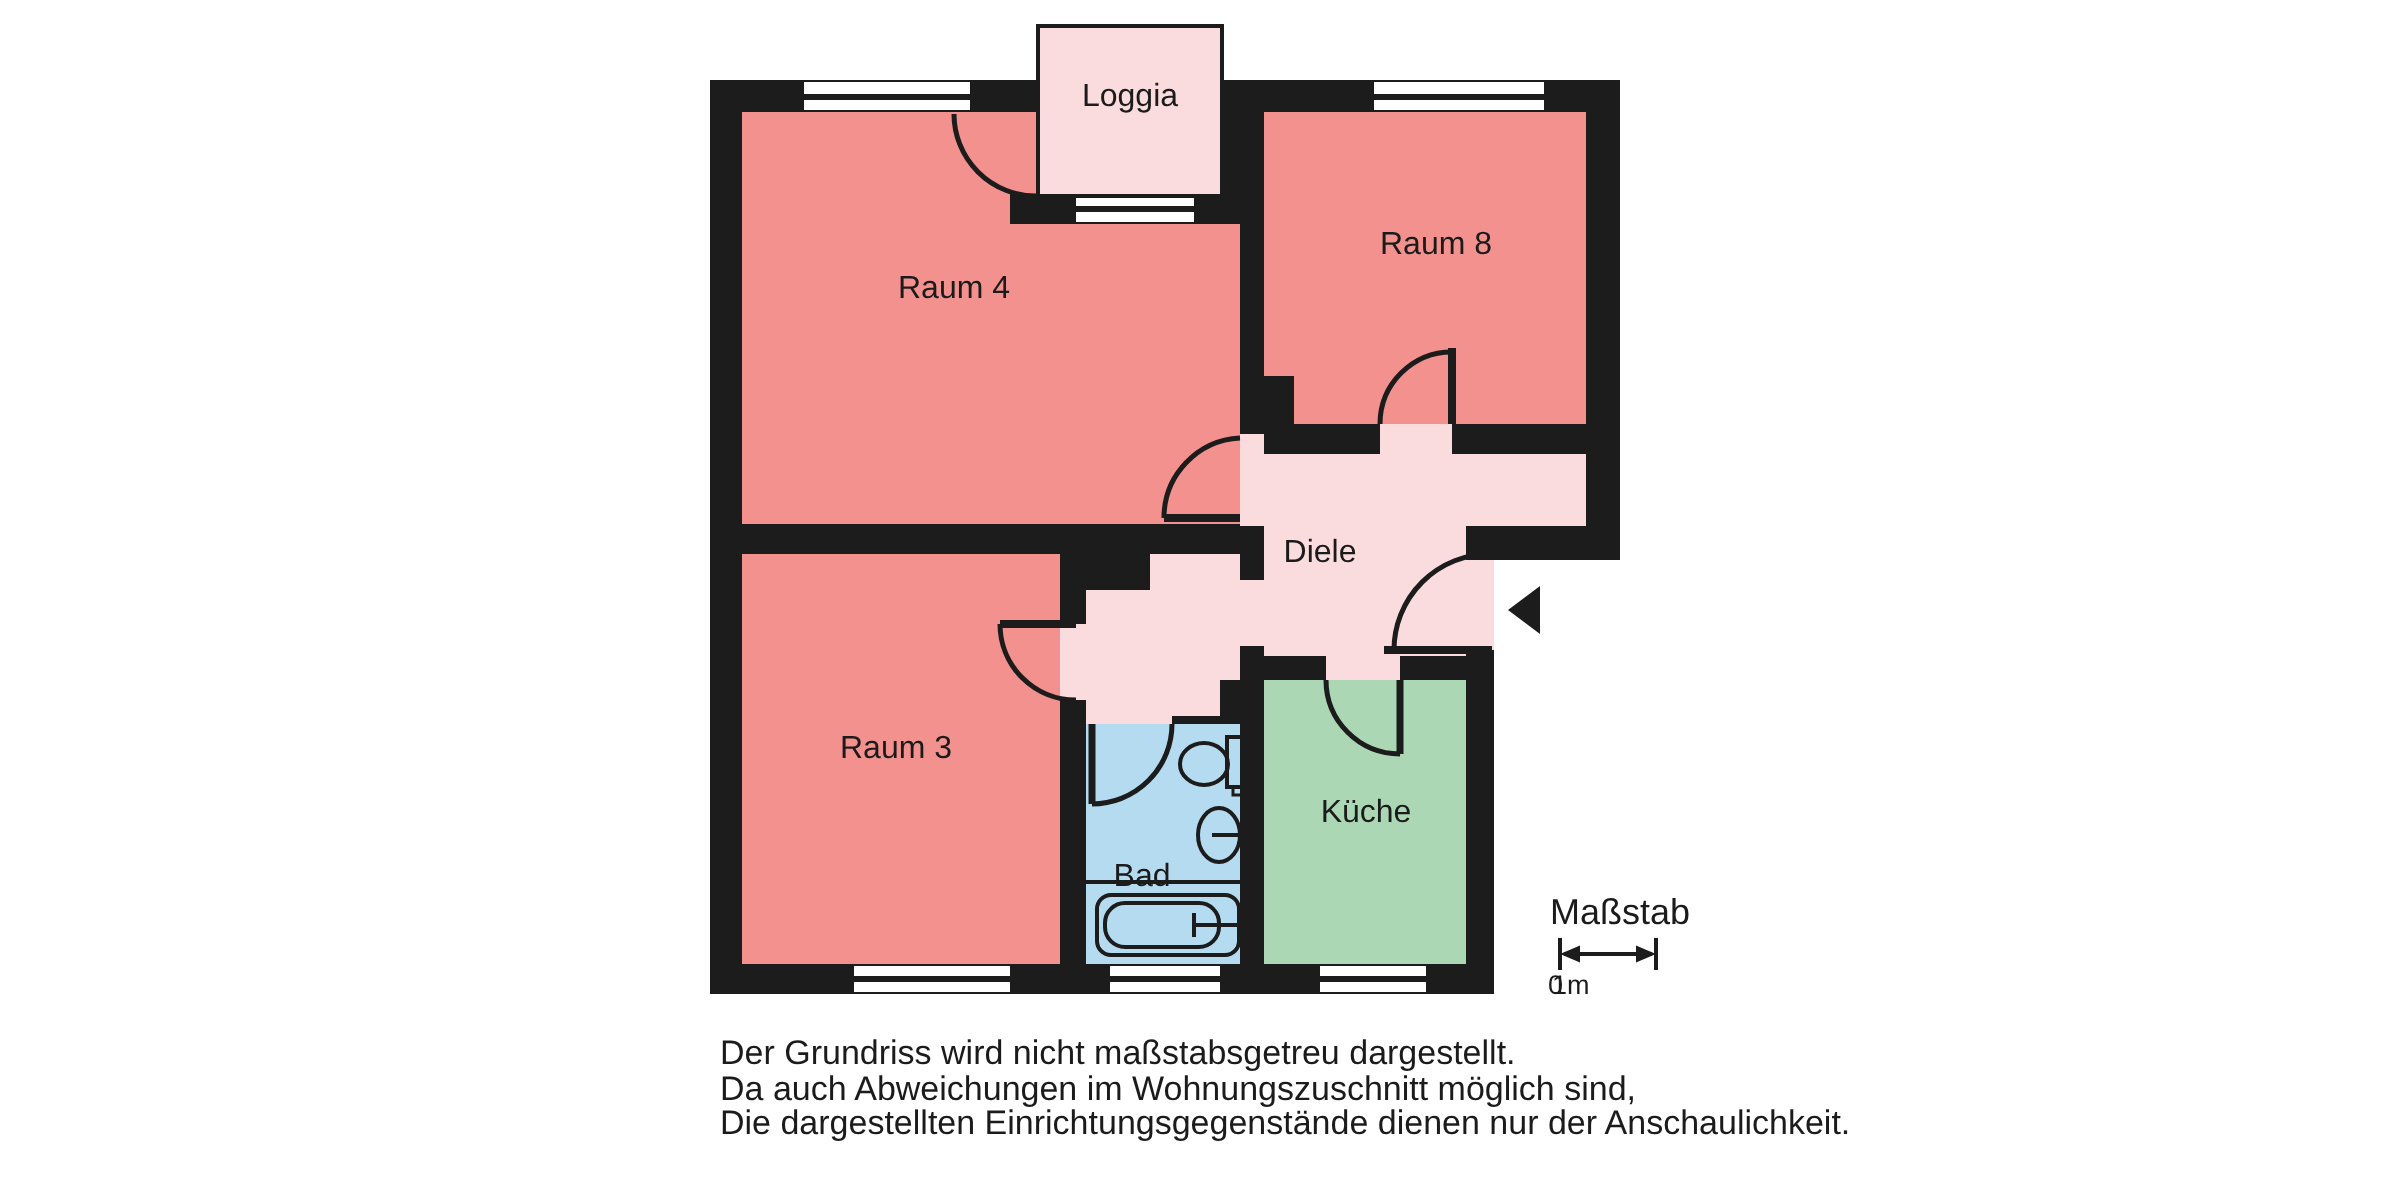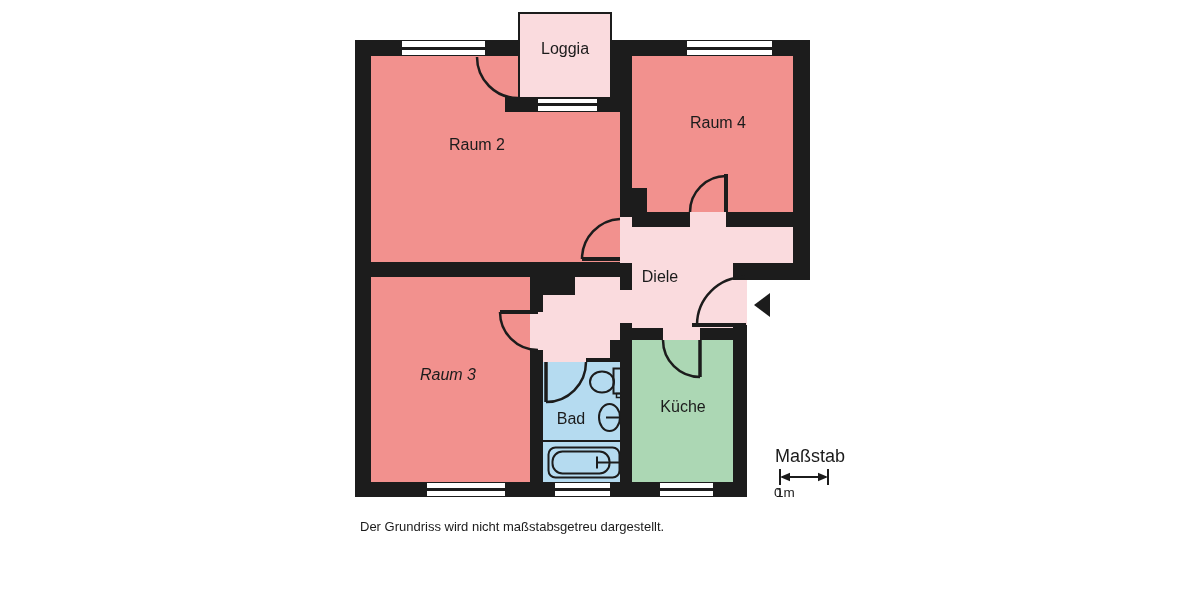--- a/index.html
+++ b/index.html
@@ -10,21 +10,21 @@
   .room{position:absolute;}
   .win{position:absolute;background:#ffffff;}
   .win::after{content:"";position:absolute;left:0;right:0;top:50%;margin-top:-1.5px;height:3px;background:#1c1c1c;}
   .loggia-box{position:absolute;left:518px;top:12px;width:94px;height:87px;
               border:2px solid #1c1c1c;box-sizing:border-box;}
   .rlabel{position:absolute;transform:translate(-50%,-50%);font-size:16px;
           white-space:nowrap;color:#1b1b1b;}
   .overlay{position:absolute;left:0;top:0;width:1200px;height:600px;pointer-events:none;}
   .scale-title{position:absolute;left:775px;top:446px;font-size:18px;}
   .scale-num{position:absolute;top:485px;font-size:13.5px;}
-  .disclaimer{position:absolute;left:360px;top:518px;font-size:13px;line-height:17.6px;}
+  .disclaimer{position:absolute;left:360px;top:518px;font-size:17px;line-height:17.6px;}
 </style>
 </head>
 <body>
 
 <div class="canvas">
 
   <div class="wall" style="left:355px;top:40px;width:455px;height:240px;"></div>
   <div class="wall" style="left:355px;top:280px;width:392px;height:217px;"></div>
 
   <div class="room" style="left: 371px; top: 56px; width: 249px; height: 206px; background: rgb(242, 145, 142);"></div>
@@ -52,25 +52,25 @@
   <div class="win" style="left:402px;top:41px;width:83px;height:14px;"></div>
   <div class="win" style="left:687px;top:41px;width:85px;height:14px;"></div>
   <div class="win" style="left:538px;top:98px;width:59px;height:13px;"></div>
   <div class="win" style="left:427px;top:483px;width:78px;height:13px;"></div>
   <div class="win" style="left:555px;top:483px;width:55px;height:13px;"></div>
   <div class="win" style="left:660px;top:483px;width:53px;height:13px;"></div>
 
   <div class="loggia-box" style="background: rgb(250, 219, 222);"></div>
 
   <div class="rlabel" style="left:565px;top:49px;">Loggia</div>
-  <div class="rlabel" style="left:477px;top:145px;">Raum 2</div>
-  <div class="rlabel" style="left:718px;top:123px;">Raum 4</div>
-  <div class="rlabel" style="left:448px;top:375px;font-style:italic;">Raum 3</div>
+  <div class="rlabel" style="left:477px;top:145px;">Raum 4</div>
+  <div class="rlabel" style="left:718px;top:123px;">Raum 8</div>
+  <div class="rlabel" style="left:448px;top:375px;">Raum 3</div>
   <div class="rlabel" style="left:660px;top:277px;">Diele</div>
-  <div class="rlabel" style="left:571px;top:419px;">Bad</div>
+  <div class="rlabel" style="left:571px;top:439px;">Bad</div>
   <div class="rlabel" style="left:683px;top:407px;">Küche</div>
 
   <svg class="overlay" viewBox="0 0 1200 600">
     <g stroke="#1c1c1c" fill="none">
 
       <path d="M477,57 A41,41 0 0 0 518,98" stroke-width="2.5"></path>
 
       <path d="M582,259 L620,259" stroke-width="4"></path>
       <path d="M582,259 A40,40 0 0 1 620,219" stroke-width="2.5"></path>
 
@@ -119,15 +119,17 @@
       <path d="M828,477 L818,472.7 L818,481.3 Z"></path>
     </g>
   </svg>
 
   <div class="scale-title">Maßstab</div>
   <div class="scale-num" style="left:774px;">0</div>
   <div class="scale-num" style="left:776px;">1m</div>
 
   <div class="disclaimer">
     <div>Der Grundriss wird nicht maßstabsgetreu dargestellt.</div>
+    <div>Da auch Abweichungen im Wohnungszuschnitt möglich sind,</div>
+    <div>Die dargestellten Einrichtungsgegenstände dienen nur der Anschaulichkeit.</div>
   </div>
 
 </div>
 
 </body></html>

